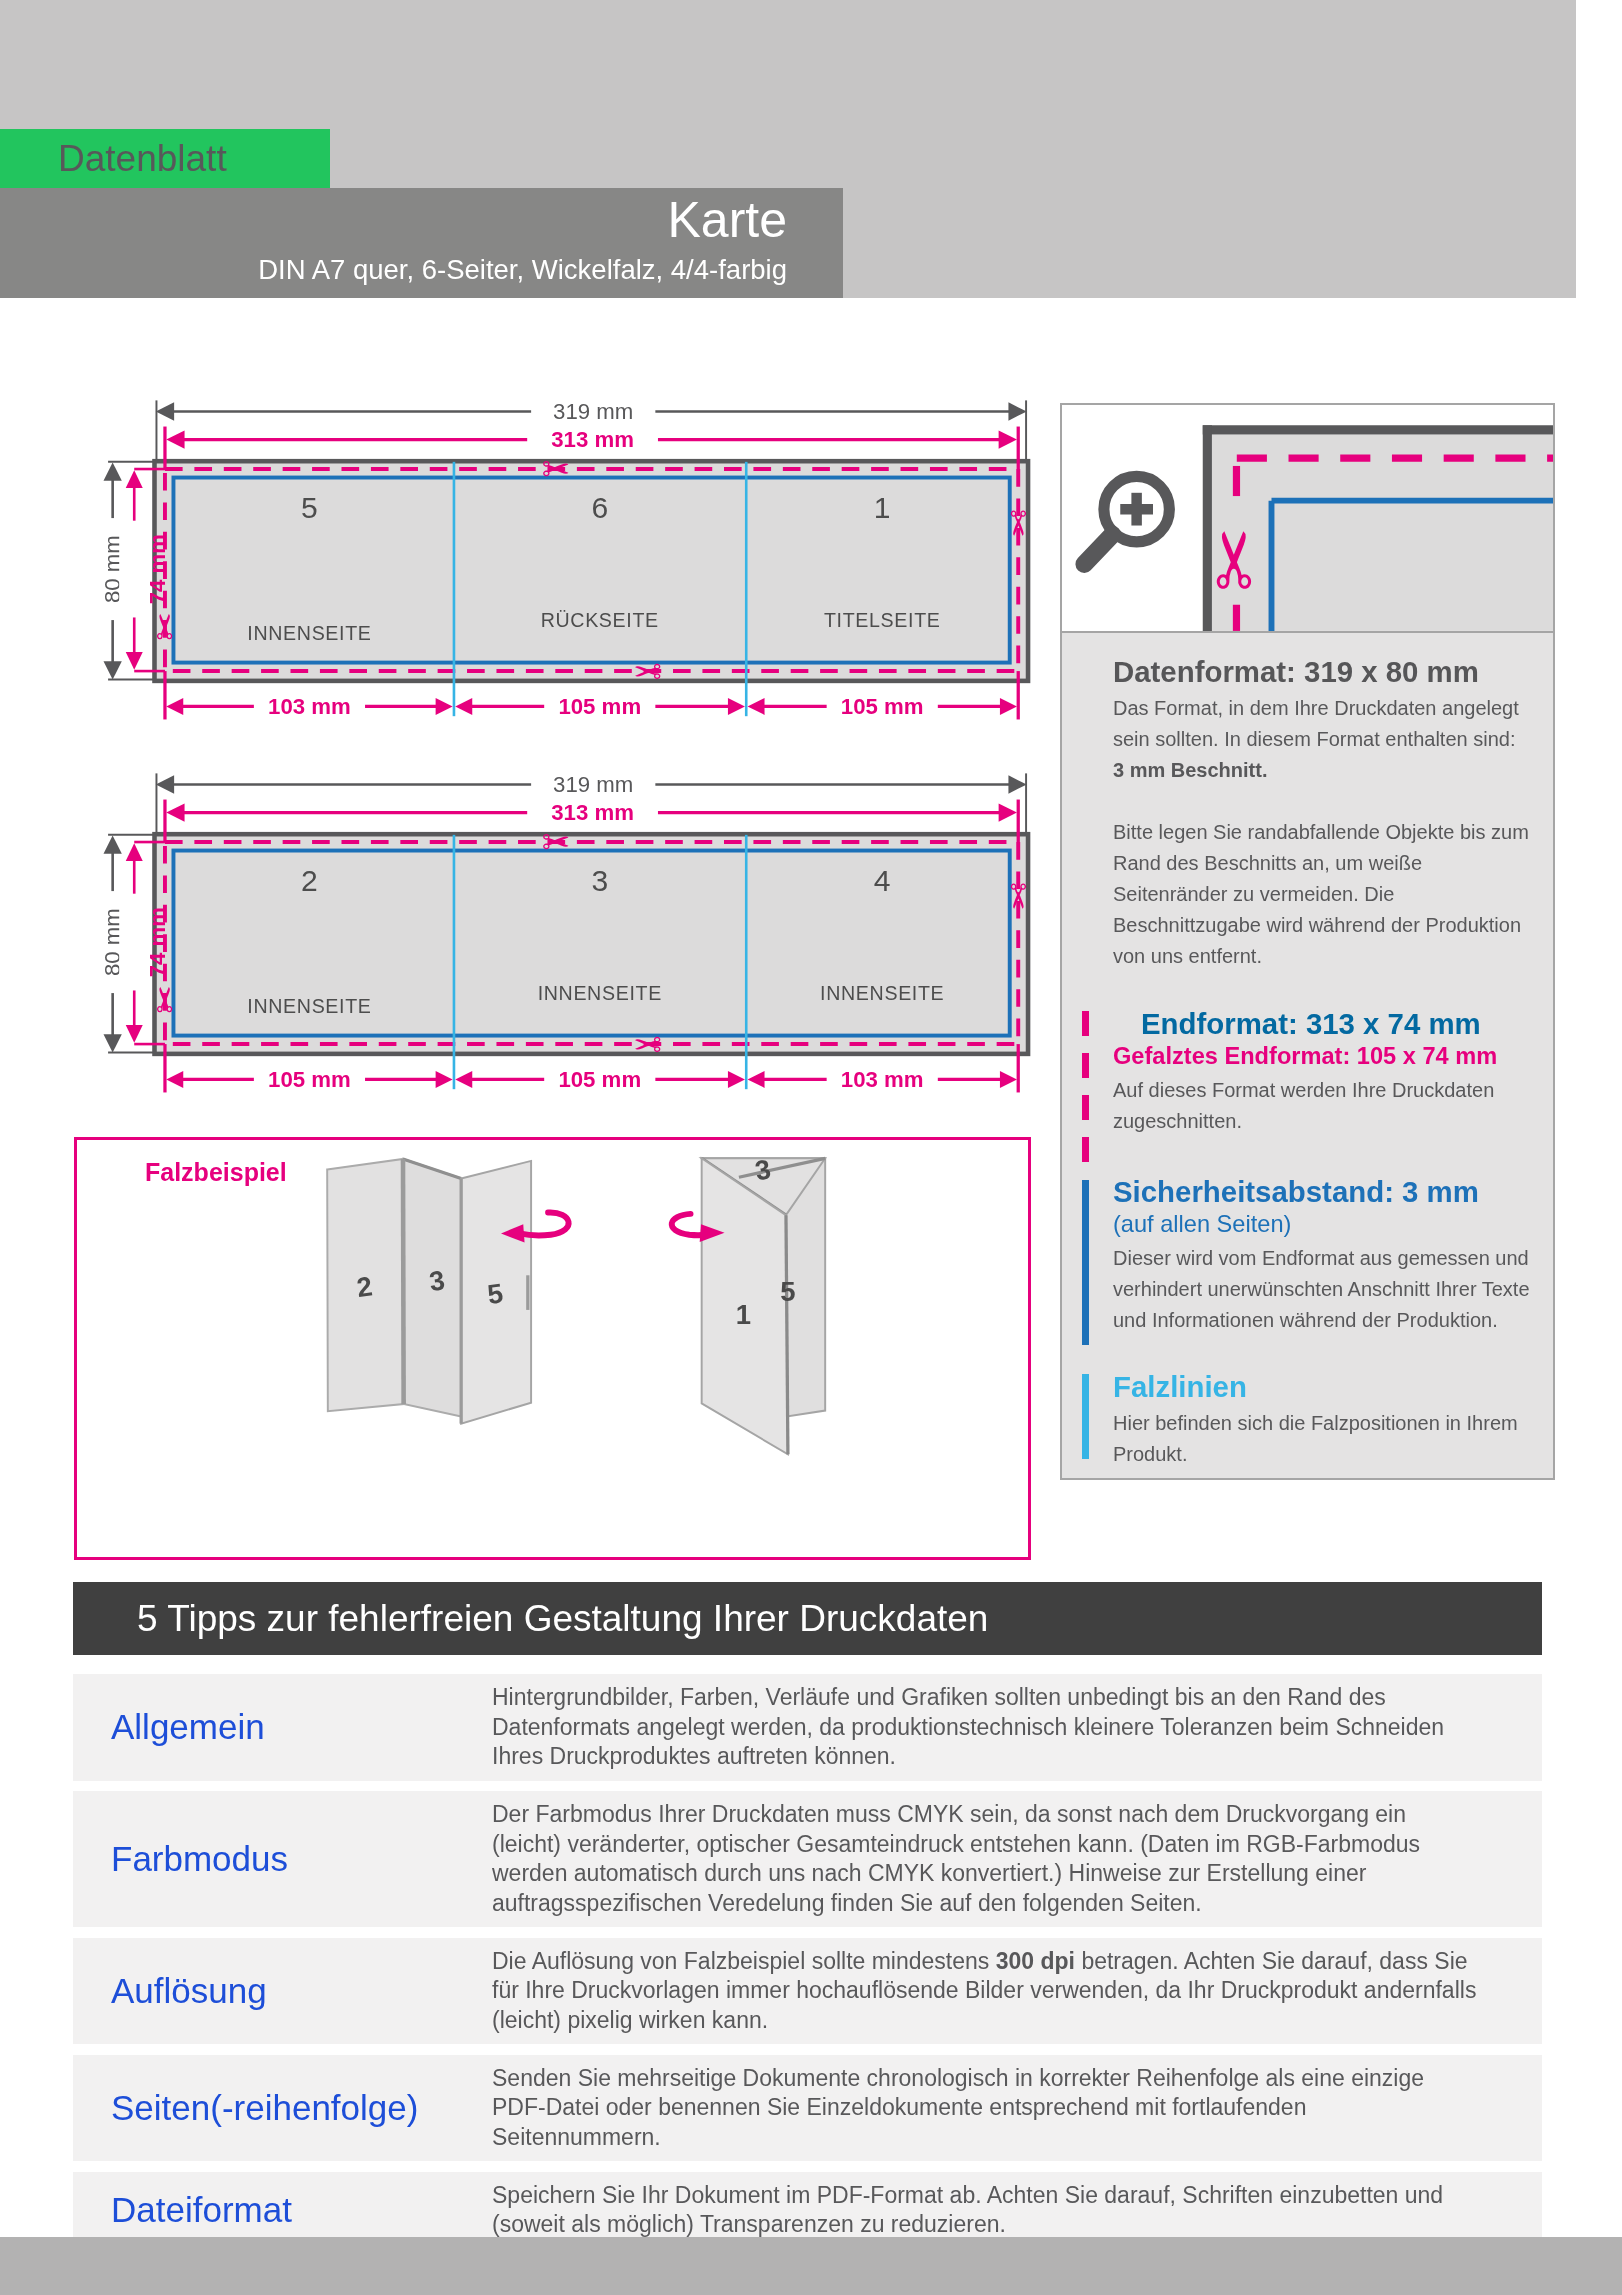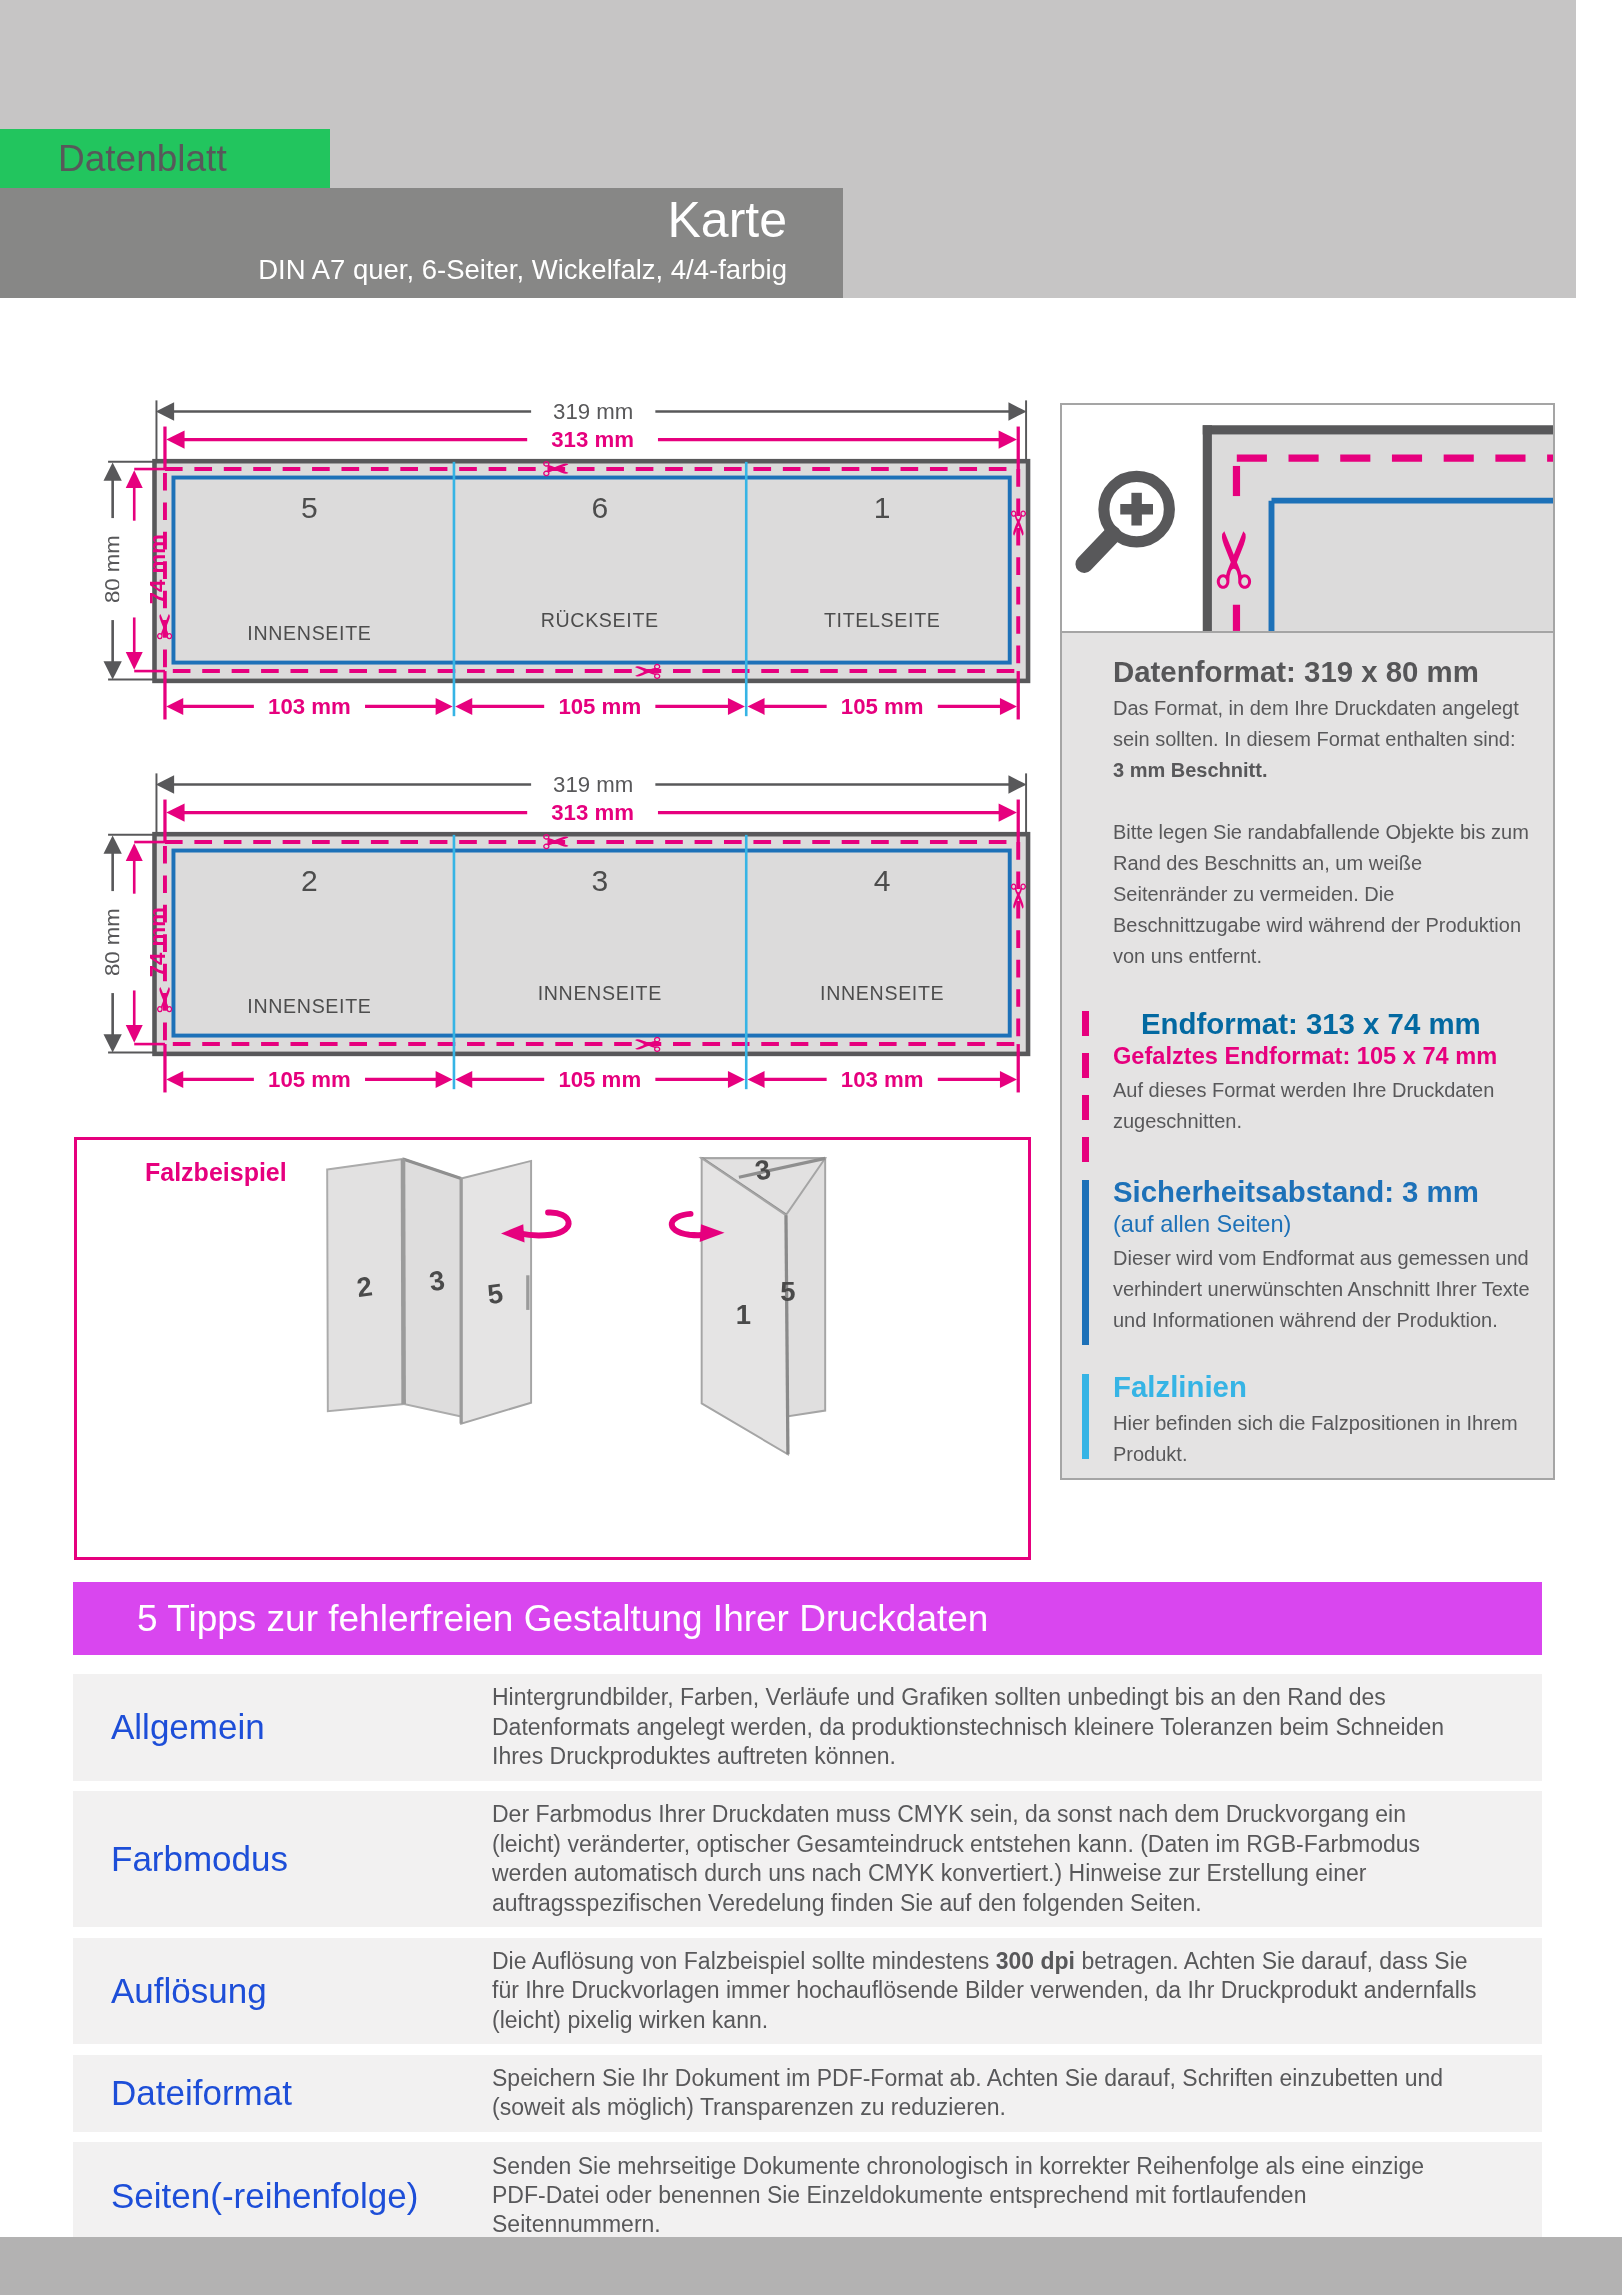--- a/index.html
+++ b/index.html
@@ -48,21 +48,21 @@
   .sec-sicherheit{margin-top:38px;}
   .sec-sicherheit h3{color:#1d71b8;}
   .sec-sicherheit .sub{font-size:23.6px;color:#1d71b8;margin-top:1.3px;line-height:29px;}
   .sec-sicherheit::before{content:"";position:absolute;left:-31px;top:5.2px;width:6.5px;height:165px;background:#1d71b8;}
   .sec-falz{margin-top:34px;}
   .sec-falz h3{color:#36b4e5;}
   .sec-falz::before{content:"";position:absolute;left:-31px;top:3.9px;width:6.5px;height:85px;background:#36b4e5;}
   .para2{margin-top:31px !important;}
 
   
-  .tips-bar{left:73px;top:1582px;width:1469px;height:73px;background:#d946ef;color:#fff;
+  .tips-bar{left:73px;top:1582px;width:1469px;height:73px;background:#404040;color:#fff;
       display:flex;align-items:center;padding-left:64px;box-sizing:border-box;font-size:37px;}
   .tips-rows{left:73px;top:1674px;width:1469px;}
   .tip-row{background:#f2f1f1;display:flex;margin-bottom:10.5px;padding:9.2px 0;}
   .tip-title{width:419px;padding-left:38px;box-sizing:border-box;font-size:35px;color:#1d4ed8;align-self:center;}
   .tip-body{width:1011px;padding-right:23px;box-sizing:border-box;font-size:23px;line-height:29.4px;color:#58585a;align-self:center;}
   .tip-body b, .info-panel b{font-weight:bold;}
 
   .footer-band{left:0;top:2237px;width:1623px;height:59px;background:#b3b2b2;}
 </style>
 </head>
@@ -306,23 +306,23 @@
   </div>
   <div class="tip-row">
     <div class="tip-title">Farbmodus</div>
     <div class="tip-body"><span>Der Farbmodus Ihrer Druckdaten muss CMYK sein, da sonst nach dem Druckvorgang ein (leicht) veränderter, optischer Gesamteindruck entstehen kann. (Daten im RGB-Farbmodus werden automatisch durch uns nach CMYK konvertiert.) Hinweise zur Erstellung einer auftragsspezifischen Veredelung finden Sie auf den folgenden Seiten.</span><b></b><span></span></div>
   </div>
   <div class="tip-row">
     <div class="tip-title">Auflösung</div>
     <div class="tip-body"><span>Die Auflösung von Falzbeispiel sollte mindestens </span><b>300 dpi</b><span> betragen. Achten Sie darauf, dass Sie für Ihre Druckvorlagen immer hochauflösende Bilder verwenden, da Ihr Druckprodukt andernfalls (leicht) pixelig wirken kann.</span></div>
   </div>
   <div class="tip-row">
+    <div class="tip-title">Seiten(-reihenfolge)</div>
+    <div class="tip-body"><span>Senden Sie mehrseitige Dokumente chronologisch in korrekter Reihenfolge als eine einzige PDF-Datei oder benennen Sie Einzeldokumente entsprechend mit fortlaufenden Seitennummern.</span><b></b><span></span></div>
+  </div>
+  <div class="tip-row">
     <div class="tip-title">Dateiformat</div>
     <div class="tip-body"><span>Speichern Sie Ihr Dokument im PDF-Format ab. Achten Sie darauf, Schriften einzubetten und (soweit als möglich) Transparenzen zu reduzieren.</span><b></b><span></span></div>
   </div>
-  <div class="tip-row">
-    <div class="tip-title">Seiten(-reihenfolge)</div>
-    <div class="tip-body"><span>Senden Sie mehrseitige Dokumente chronologisch in korrekter Reihenfolge als eine einzige PDF-Datei oder benennen Sie Einzeldokumente entsprechend mit fortlaufenden Seitennummern.</span><b></b><span></span></div>
-  </div>
 </div>
 
 <div class="abs footer-band"></div>
 
 
 </body></html>

